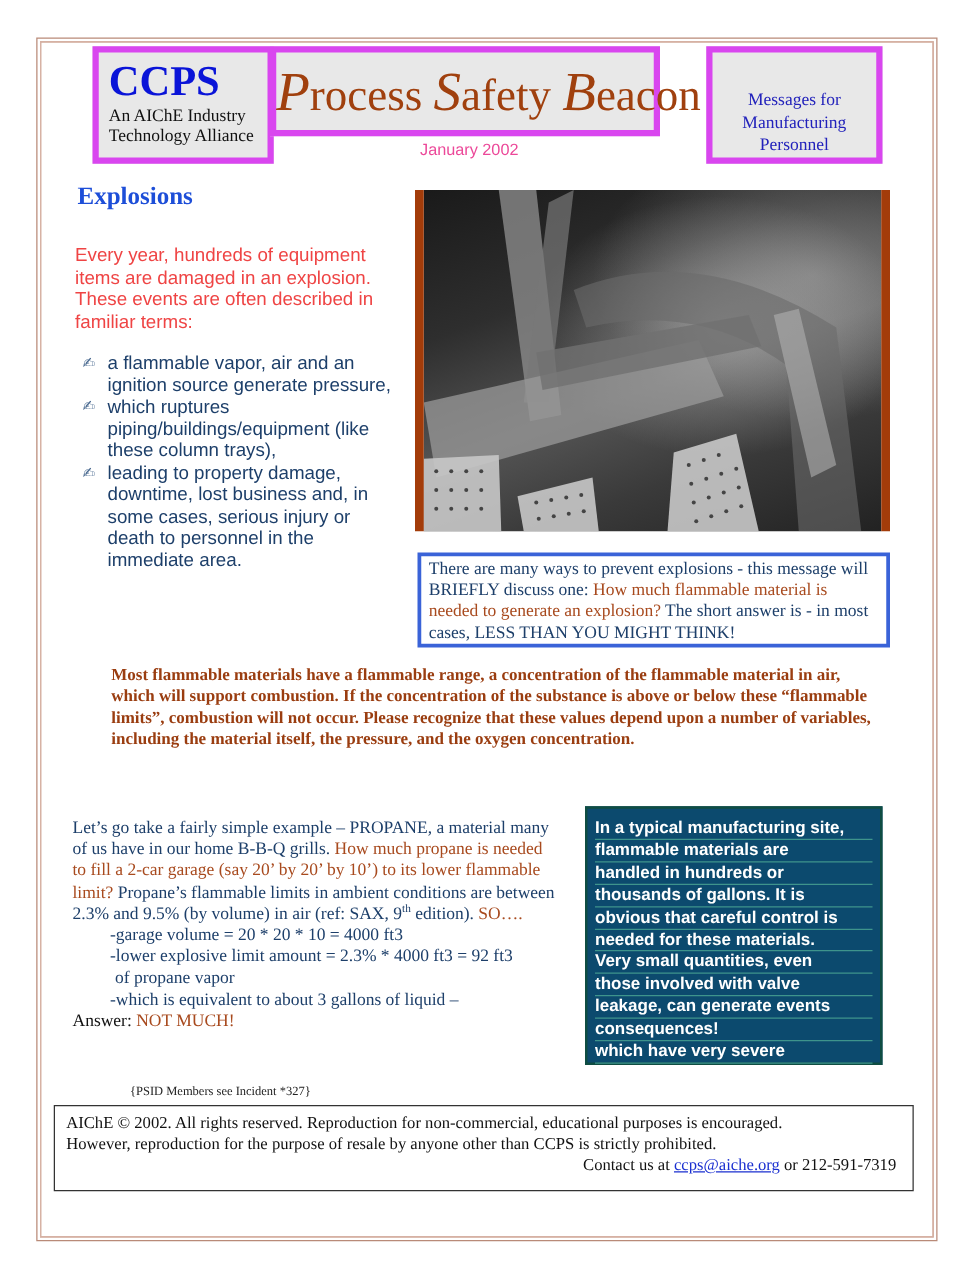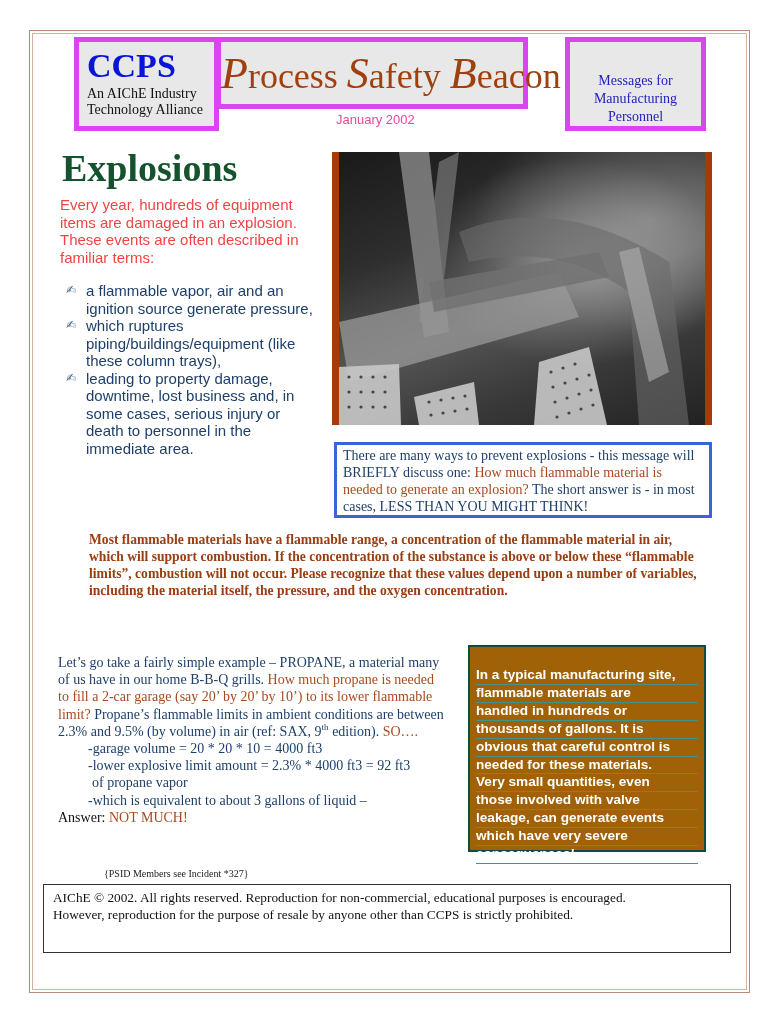--- a/index.html
+++ b/index.html
@@ -12,40 +12,40 @@
   .box { position: absolute; background: #e8e8e8; border: 5px solid #d946ef; box-sizing: border-box; }
   #ccps-box { left: 74px; top: 37px; width: 145px; height: 94px; padding: 6px 0 0 8px; }
   #ccps-logo { color: #0a14d8; font-weight: bold; font-size: 34px; line-height: 36px; }
   #ccps-sub { color: #111; font-size: 14px; line-height: 16px; margin-top: 2px; }
   #beacon-box { left: 216px; top: 37px; width: 312px; height: 72px; text-align: center; }
   #beacon-title { color: #a0400e; font-size: 36px; line-height: 64px; white-space: nowrap; }
   #beacon-title .cap { font-style: italic; font-size: 44px; }
   #date { position: absolute; left: 336px; top: 112px; font-size: 13px; color: #ec4899; }
   #right-box { left: 565px; top: 37px; width: 141px; height: 94px; text-align: center; padding-top: 30px; }
   #right-box div { color: #2222bb; font-size: 14px; line-height: 18px; }
-  #heading { position: absolute; left: 62px; top: 146px; color: #14532d; font-weight: bold; font-size: 38px; }
+  #heading { position: absolute; left: 62px; top: 146px; color: #1d4ed8; font-weight: bold; font-size: 20px; }
   #intro { position: absolute; left: 60px; top: 196px; width: 250px; color: #ef4444; font-size: 15px; line-height: 17.5px; }
   #bullets { position: absolute; left: 68px; top: 282px; width: 250px; margin: 0; padding: 0; list-style: none; color: #1d3f6a; font-size: 15px; line-height: 17.5px; }
   #bullets li { position: relative; padding-left: 18px; }
   #bullets .bullet-icon { position: absolute; left: -2px; top: 0; font-size: 12px; color: #4a6a90; }
   #photo { position: absolute; left: 332px; top: 152px; width: 380px; height: 273px; border-left: 7px solid #a33c0a; border-right: 7px solid #a33c0a; box-sizing: border-box;
     background:
       radial-gradient(ellipse at 65% 40%, rgba(200,200,200,0.5), transparent 45%),
       radial-gradient(ellipse at 85% 25%, rgba(170,170,170,0.55), transparent 40%),
       linear-gradient(160deg, #1a1a1a 0%, #2e2e2e 30%, #555 55%, #3a3a3a 75%, #222 100%);
     overflow: hidden; }
   #photo svg { width: 100%; height: 100%; display: block; }
   #callout { position: absolute; left: 334px; top: 442px; width: 378px; height: 76px; border: 3px solid #3a63d8; box-sizing: border-box; padding: 2px 6px; font-size: 14px; line-height: 17px; color: #1d3f6a; }
   .rust { color: #a84a1e; }
   #para { position: absolute; left: 89px; top: 531px; width: 620px; color: #9a3d10; font-weight: bold; font-size: 13.6px; line-height: 17px; }
   #example { position: absolute; left: 58px; top: 654px; width: 390px; color: #1d3f6a; font-size: 14px; line-height: 17.2px; }
   #example .indent { padding-left: 30px; }
   #example .indent2 { padding-left: 34px; }
   #example sup { font-size: 9px; line-height: 0; }
-  #teal { position: absolute; left: 468px; top: 645px; width: 238px; height: 207px; background: #a16207; border: 2px solid #0f4d42; box-sizing: border-box; padding: 20px 6px; }
+  #teal { position: absolute; left: 468px; top: 645px; width: 238px; height: 207px; background: #0c4a6e; border: 2px solid #0f4d42; box-sizing: border-box; padding: 7px 6px; }
   #teal div { color: #ffffff; font-weight: bold; font-size: 13.6px; line-height: 16.9px; border-bottom: 1px solid #3e948c; }
   #psid { position: absolute; left: 90px; top: 868px; font-size: 10px; color: #222; margin-left: 14px; }
   #footer { position: absolute; left: 43px; top: 884px; width: 688px; height: 69px; border: 1px solid #333; box-sizing: border-box; padding: 4px 9px; font-size: 13.3px; line-height: 17px; color: #111; }
   #footer .contact { text-align: right; padding-right: 4px; }
   #footer a { color: #1a2fd0; text-decoration: underline; }
 </style>
 </head>
 <body>
 
 <div class="frame">
@@ -156,22 +156,25 @@
 <div id="teal" class="sans">
   <div>In a typical manufacturing site,</div>
   <div>flammable materials are</div>
   <div>handled in hundreds or</div>
   <div>thousands of gallons.  It is</div>
   <div>obvious that careful control is</div>
   <div>needed for these materials.</div>
   <div>Very small quantities, even</div>
   <div>those involved with valve</div>
   <div>leakage, can generate events</div>
+  <div>consequences!</div>
   <div>which have very severe</div>
-  <div>consequences!</div>
 </div>
 
 <div id="psid" class="serif">{PSID Members see Incident *327}</div>
 
 <div id="footer" class="serif">
   <div>AIChE © 2002.  All rights reserved. Reproduction for non-commercial, educational purposes is encouraged.</div>
   <div>However, reproduction for the purpose of resale by anyone other than CCPS is strictly prohibited.</div>
+  <div class="contact">
+    <span>Contact us at </span><a href="mailto:ccps@aiche.org">ccps@aiche.org</a><span> or 212-591-7319</span>
+  </div>
 </div>
 
 </body></html>

